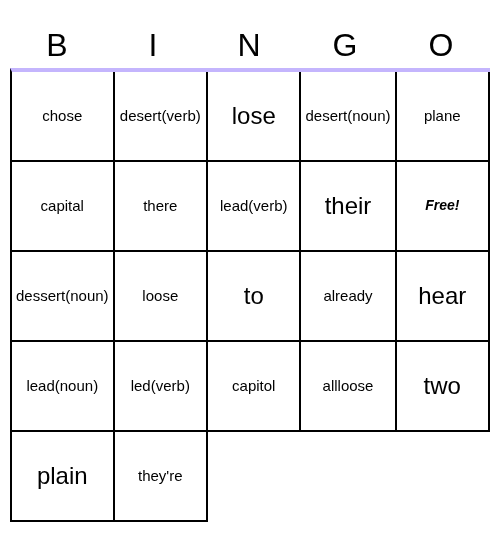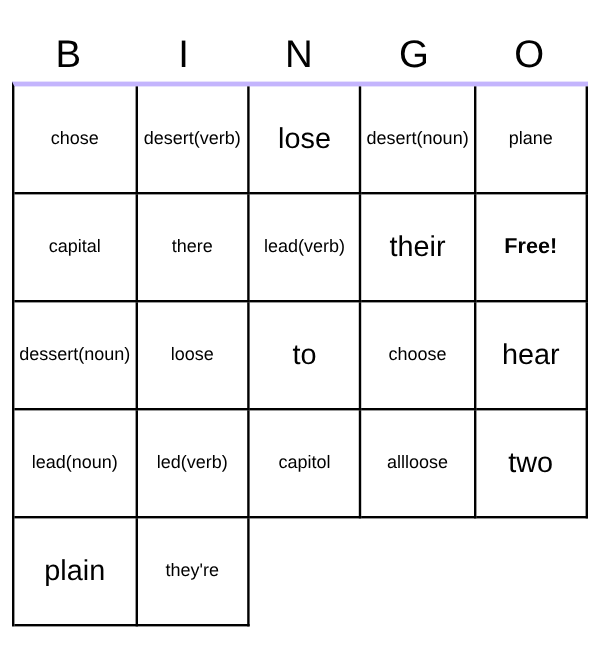--- a/index.html
+++ b/index.html
@@ -44,22 +44,23 @@
       min-height: 90px;
       display: flex;
       align-items: center;
       justify-content: center;
       text-align: center;
       font-size: 15px;
       padding: 4px;
       line-height: 1.3;
     }
     .bingo-cell.free {
-      font-size: 18px;
+      font-size: 14px;
       font-weight: bold;
+      font-style: italic;
     }
     .bingo-cell.large {
       font-size: 24px;
     }
   </style>
 </head>
 <body>
 
 <div class="bingo-container">
   <div class="bingo-header">
@@ -92,21 +93,21 @@
       </div>
       <div class="bingo-cell large">their</div>
       <div class="bingo-cell free">Free!</div>
       <div class="bingo-cell">
         <span>dessert</span>
         <br>
         <span>(noun)</span>
       </div>
       <div class="bingo-cell">loose</div>
       <div class="bingo-cell large">to</div>
-      <div class="bingo-cell">choose</div>
+      <div class="bingo-cell">already</div>
       <div class="bingo-cell large">hear</div>
       <div class="bingo-cell">
         <span>lead</span>
         <br>
         <span>(noun)</span>
       </div>
       <div class="bingo-cell">
         <span>led</span>
         <br>
         <span>(verb)</span>

